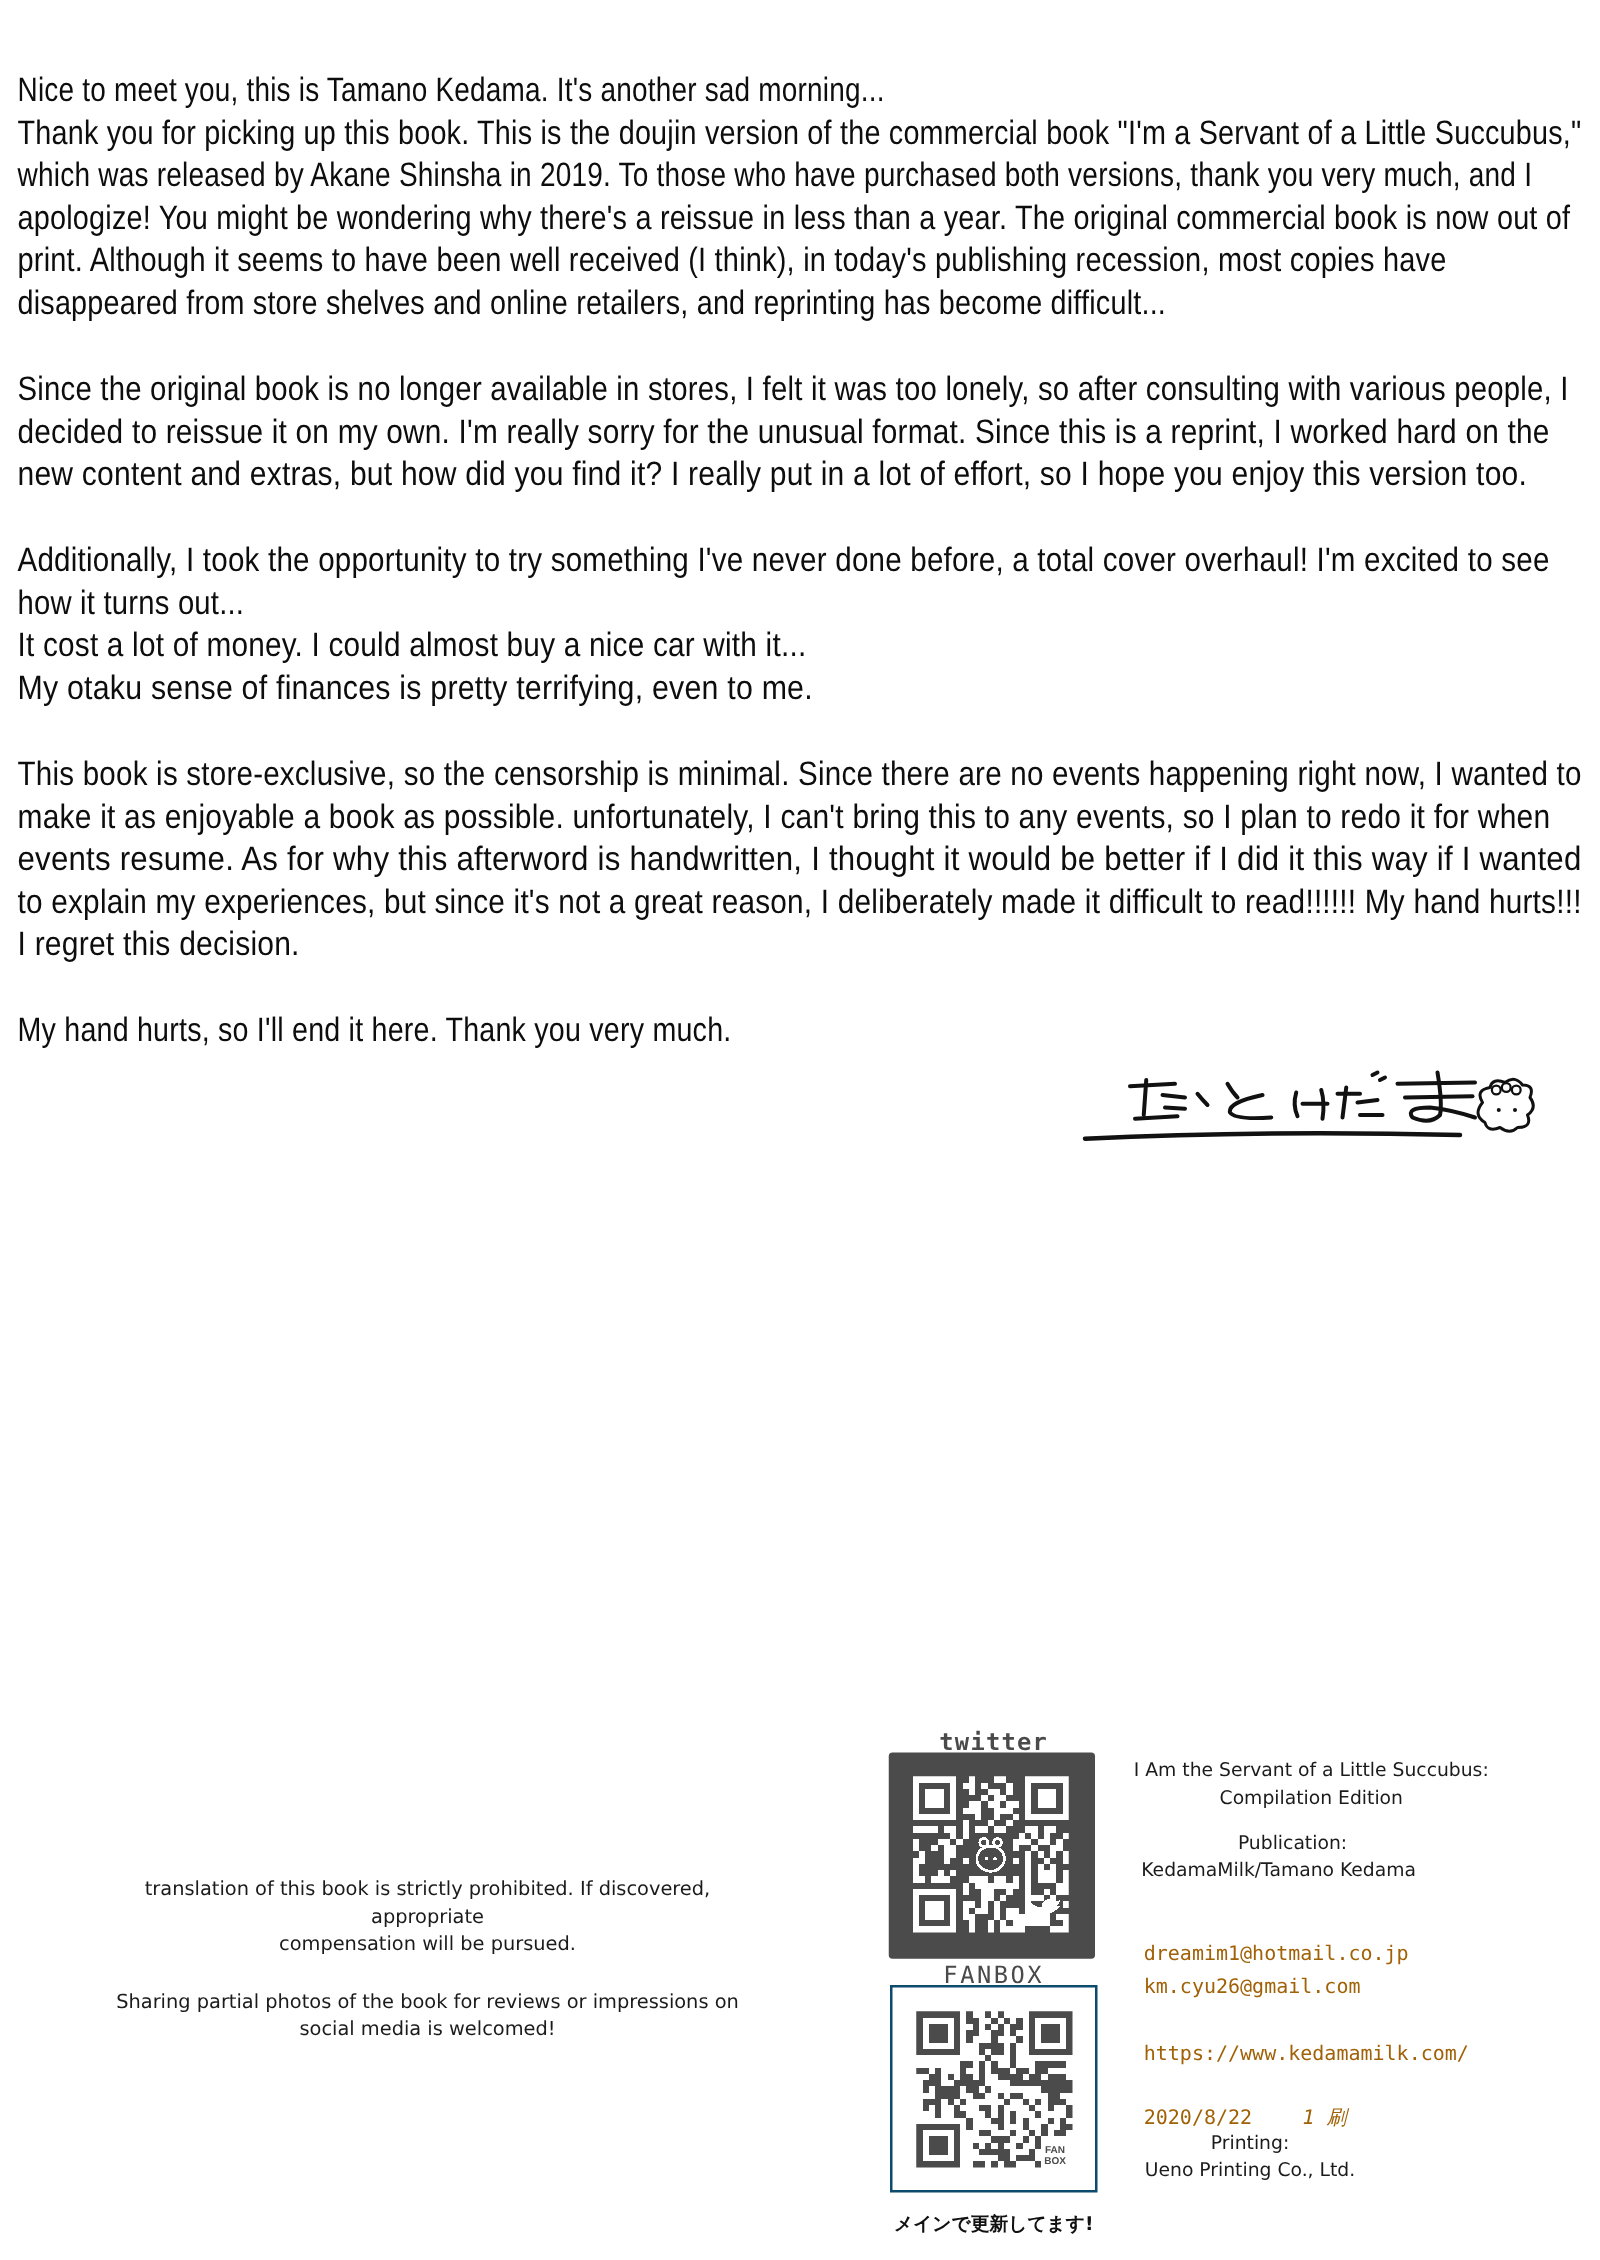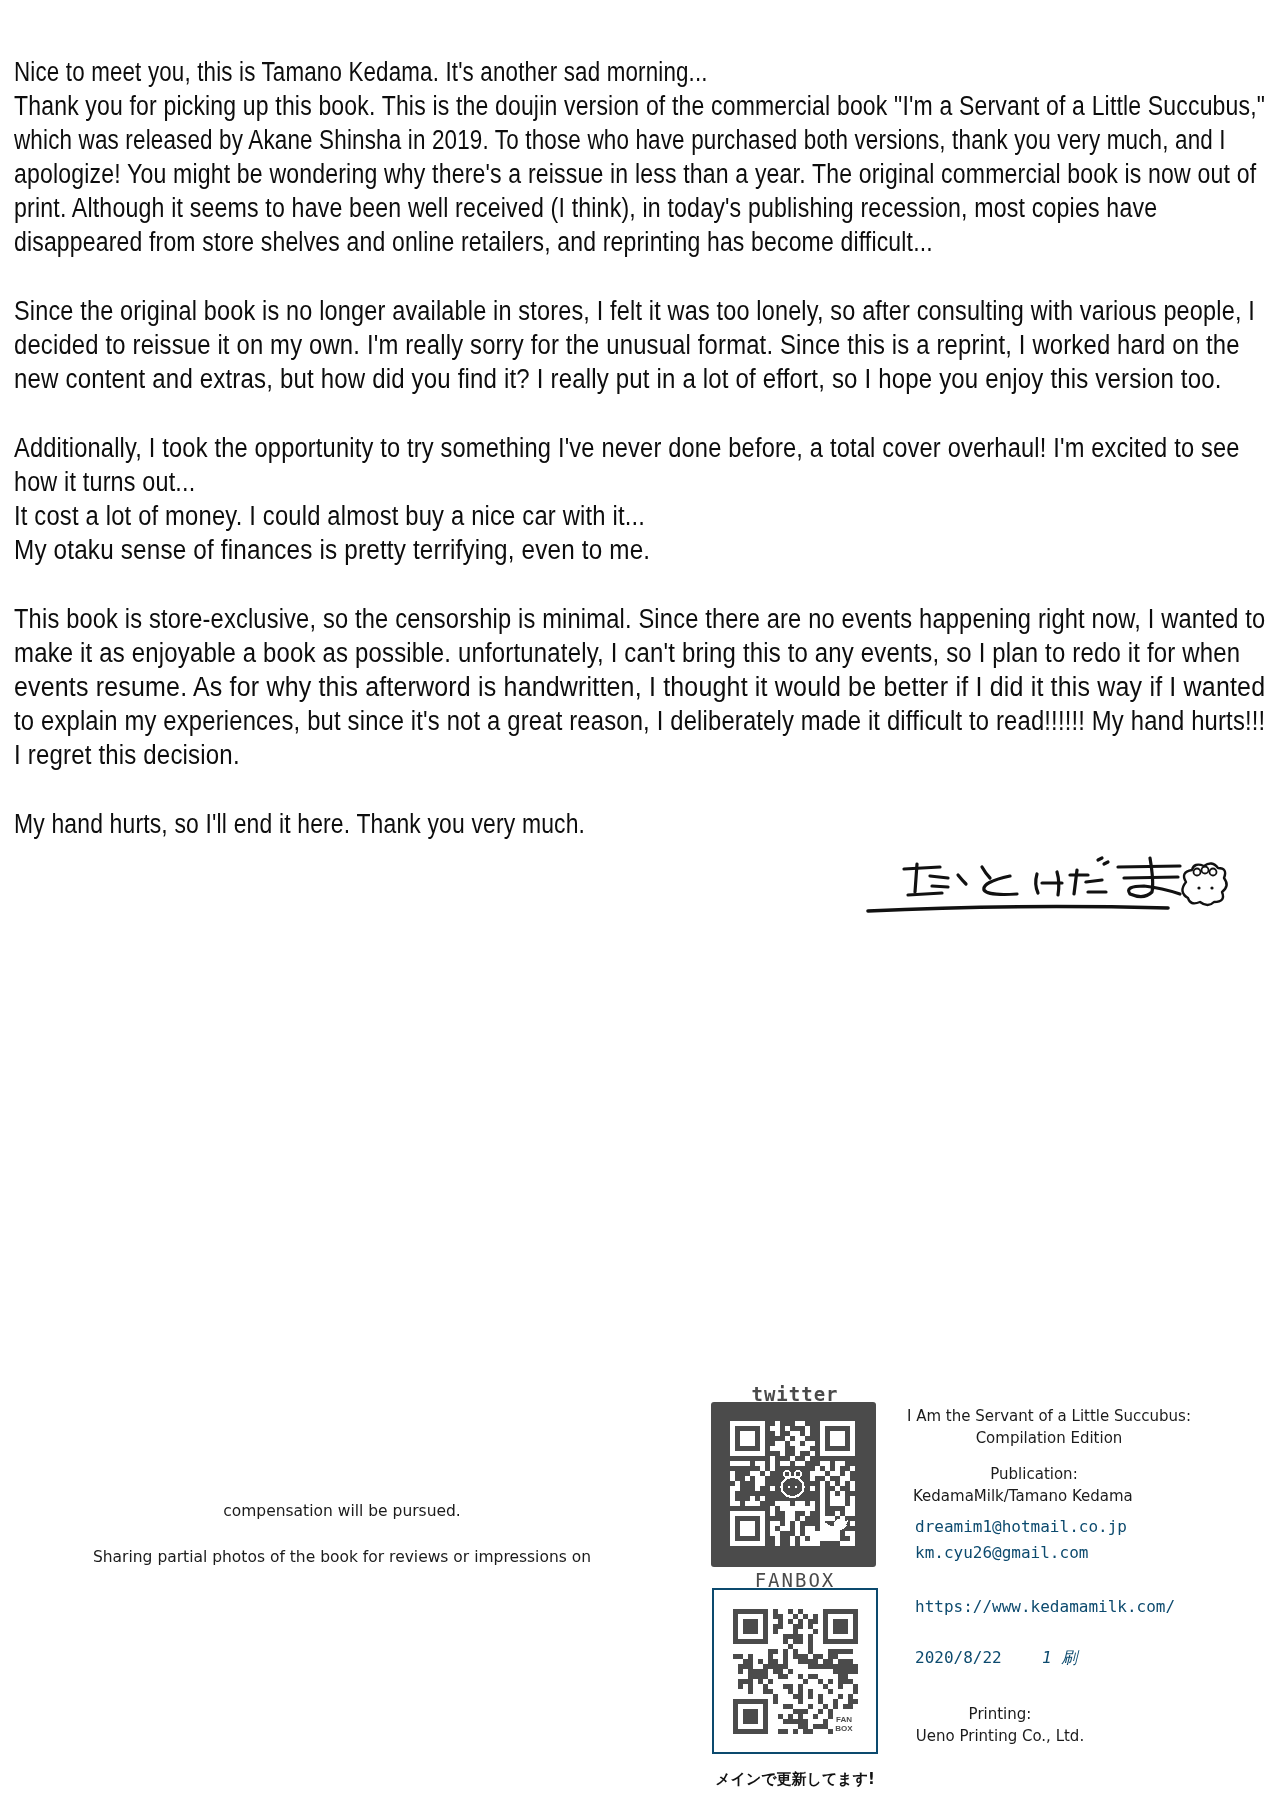--- a/index.html
+++ b/index.html
@@ -49,21 +49,21 @@
   .qr-canvas svg { width: 100%; height: 100%; display: block; }
   .qr-caption {
     position: absolute; left: 0; width: 174px; top: 390px; text-align: center;
     font-family: "DejaVu Sans", sans-serif; font-weight: bold; font-size: 15px; color: #111;
   }
 
   
   .colophon { position: absolute; left: 884px; top: 1400px; width: 330px; color: #1b1b1b; }
   .colophon .c { position: absolute; white-space: nowrap; }
   .colophon .sans { font-family: "DejaVu Sans", sans-serif; font-size: 15px; line-height: 20px; }
-  .colophon .mono { font-family: "DejaVu Sans Mono", monospace; font-size: 16px; line-height: 20px; color: #0c4a6e; }
+  .colophon .mono { font-family: "DejaVu Sans Mono", monospace; font-size: 16px; line-height: 20px; color: #a16207; margin-top: 36px; }
   .center-abs { text-align: center; }
 </style>
 </head>
 <body>
 
 <div class="afterword">
 
   <div class="hw-line" style="top: 57px; transform: scaleX(0.828162);">Nice to meet you, this is Tamano Kedama. It's another sad morning...</div>
   <div class="hw-line" style="top: 91px; transform: scaleX(0.85218);">Thank you for picking up this book. This is the doujin version of the commercial book "I'm a Servant of a Little Succubus,"</div>
   <div class="hw-line" style="top: 125px; transform: scaleX(0.830706);">which was released by Akane Shinsha in 2019. To those who have purchased both versions, thank you very much, and I</div>
@@ -122,23 +122,25 @@
     <path d="M324 40 Q318 30 330 28 Q332 20 342 24 Q350 18 356 26 Q366 26 362 36 Q368 44 360 50 Q364 60 352 60 Q346 66 338 60 Q328 64 326 56 Q316 50 324 40 Z" stroke-width="2.4"></path>
     <circle cx="335" cy="30" r="3.5" stroke-width="1.8"></circle>
     <circle cx="343" cy="28" r="3.5" stroke-width="1.8"></circle>
     <circle cx="351" cy="30" r="3.5" stroke-width="1.8"></circle>
     <circle cx="337" cy="46" r="1.6" fill="#111" stroke="none"></circle>
     <circle cx="350" cy="46" r="1.6" fill="#111" stroke="none"></circle>
   </svg>
 </div>
 
 <div class="legal">
+  <p>translation of this book is strictly prohibited. If discovered, appropriate</p>
   <p>compensation will be pursued.</p>
   <div class="gap"></div>
   <p>Sharing partial photos of the book for reviews or impressions on</p>
+  <p>social media is welcomed!</p>
   <div class="gap"></div>
 </div>
 
 <div class="qr-col">
   <div class="qr-label tw">twitter</div>
   <div class="qr-box-dark">
     <div class="qr-canvas" id="qr-twitter">
         <svg viewBox="0 0 125 125" xmlns="http://www.w3.org/2000/svg" shape-rendering="crispEdges">
           <rect x="45" y="0" width="5" height="5" fill="#ffffff"></rect>
           <rect x="65" y="0" width="5" height="5" fill="#ffffff"></rect>

